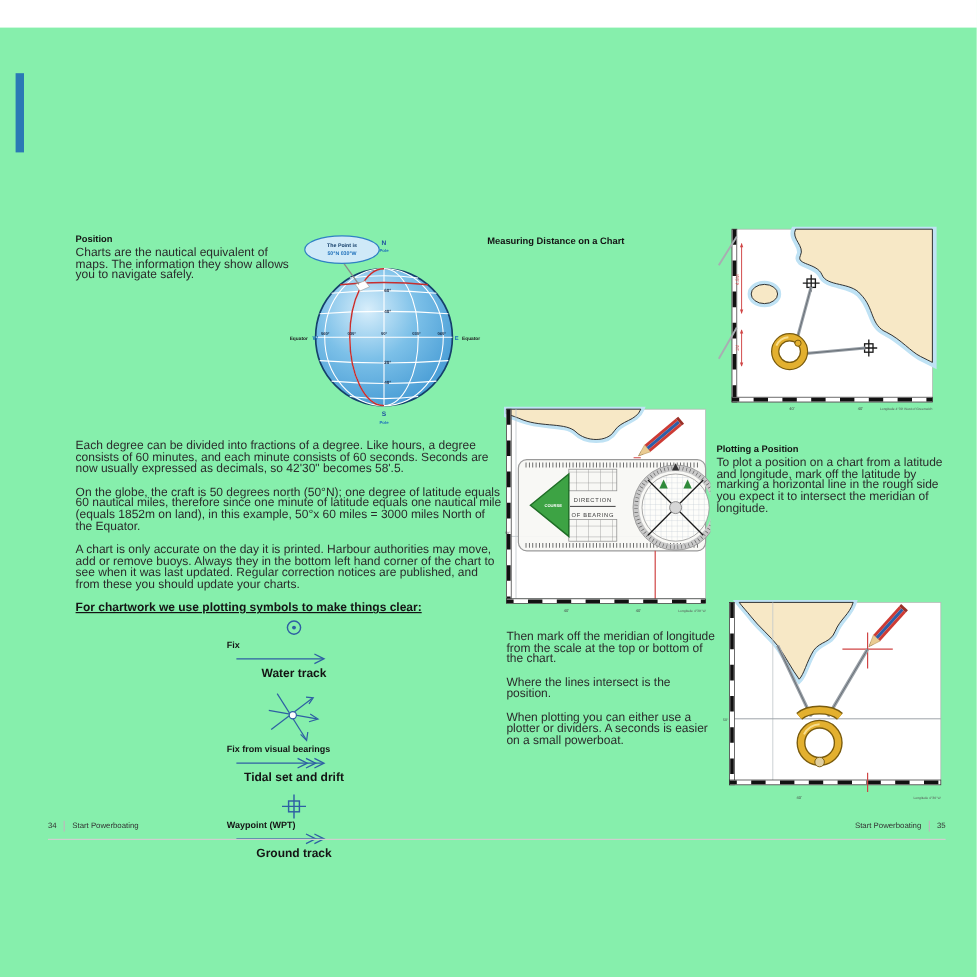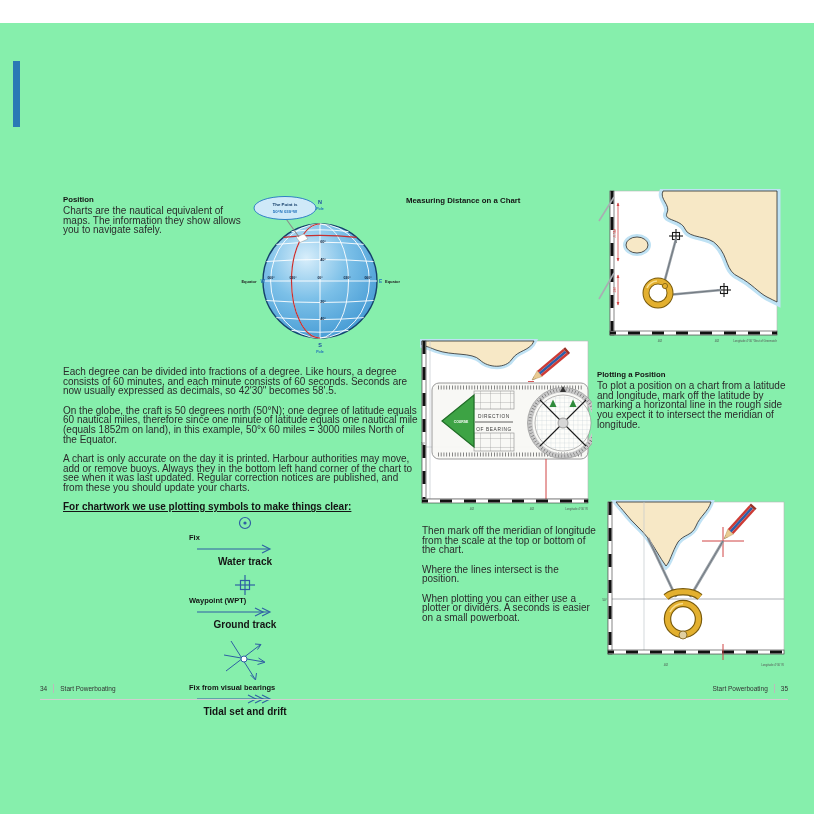--- a/index.html
+++ b/index.html
@@ -128,42 +128,20 @@
           <g stroke="#2e5fa3" stroke-width="1.1" fill="none">
             <line x1="2" y1="7" x2="74" y2="7"></line>
             <path d="M 67,3 L 75,7 L 67,11"></path>
           </g>
         </svg>
       </div>
       <div class="sym-label2">Water track</div>
     </div>
     <div class="sym-row">
       <div class="sym-icon">
-        <svg width="22" height="22" viewBox="0 0 22 22">
-          <g stroke="#2e5fa3" stroke-width="1.2" fill="none">
-            <rect x="6.5" y="6.5" width="9" height="9"></rect>
-            <line x1="1" y1="11" x2="21" y2="11"></line>
-            <line x1="11" y1="1" x2="11" y2="21"></line>
-          </g>
-        </svg>
-      </div>
-      <div class="sym-label">Waypoint (WPT)</div>
-      <div class="sym-arrow">
-        <svg width="88" height="14" viewBox="0 0 88 14">
-          <g stroke="#2e5fa3" stroke-width="1.1" fill="none">
-            <line x1="2" y1="7" x2="74" y2="7"></line>
-            <path d="M 60,3 L 68,7 L 60,11"></path>
-            <path d="M 67,3 L 75,7 L 67,11"></path>
-          </g>
-        </svg>
-      </div>
-      <div class="sym-label2">Ground track</div>
-    </div>
-    <div class="sym-row">
-      <div class="sym-icon">
         <svg width="44" height="46" viewBox="0 0 44 46">
           <g stroke="#2e5fa3" stroke-width="1" fill="none">
             <line x1="3" y1="34" x2="37" y2="8"></line>
             <path d="M 32,7 L 38,7.5 L 34.5,12.5"></path>
             <line x1="1" y1="18" x2="41" y2="25"></line>
             <path d="M 35.5,21 L 42,25.2 L 34.5,27.5"></path>
             <line x1="8" y1="4" x2="32" y2="42"></line>
             <path d="M 27.5,38 L 32.5,43 L 33.5,36"></path>
             <circle cx="21" cy="22" r="3" fill="#ffffff"></circle>
           </g>
@@ -174,20 +152,42 @@
         <svg width="88" height="14" viewBox="0 0 88 14">
           <g stroke="#2e5fa3" stroke-width="1.1" fill="none">
             <line x1="2" y1="7" x2="74" y2="7"></line>
             <path d="M 53,3 L 61,7 L 53,11"></path>
             <path d="M 60,3 L 68,7 L 60,11"></path>
             <path d="M 67,3 L 75,7 L 67,11"></path>
           </g>
         </svg>
       </div>
       <div class="sym-label2">Tidal set and drift</div>
+    </div>
+    <div class="sym-row">
+      <div class="sym-icon">
+        <svg width="22" height="22" viewBox="0 0 22 22">
+          <g stroke="#2e5fa3" stroke-width="1.2" fill="none">
+            <rect x="6.5" y="6.5" width="9" height="9"></rect>
+            <line x1="1" y1="11" x2="21" y2="11"></line>
+            <line x1="11" y1="1" x2="11" y2="21"></line>
+          </g>
+        </svg>
+      </div>
+      <div class="sym-label">Waypoint (WPT)</div>
+      <div class="sym-arrow">
+        <svg width="88" height="14" viewBox="0 0 88 14">
+          <g stroke="#2e5fa3" stroke-width="1.1" fill="none">
+            <line x1="2" y1="7" x2="74" y2="7"></line>
+            <path d="M 60,3 L 68,7 L 60,11"></path>
+            <path d="M 67,3 L 75,7 L 67,11"></path>
+          </g>
+        </svg>
+      </div>
+      <div class="sym-label2">Ground track</div>
     </div>
   </div>
 
   <div class="abs col-measuring">
     <h3>Measuring Distance on a Chart</h3>
   </div>
 
   <div class="abs fig1">
     <svg width="184" height="156" viewBox="0 0 184 156">
       <rect x="13" y="2" width="167" height="144" fill="#ffffff" stroke="#b5b5b5" stroke-width="0.6"></rect>

